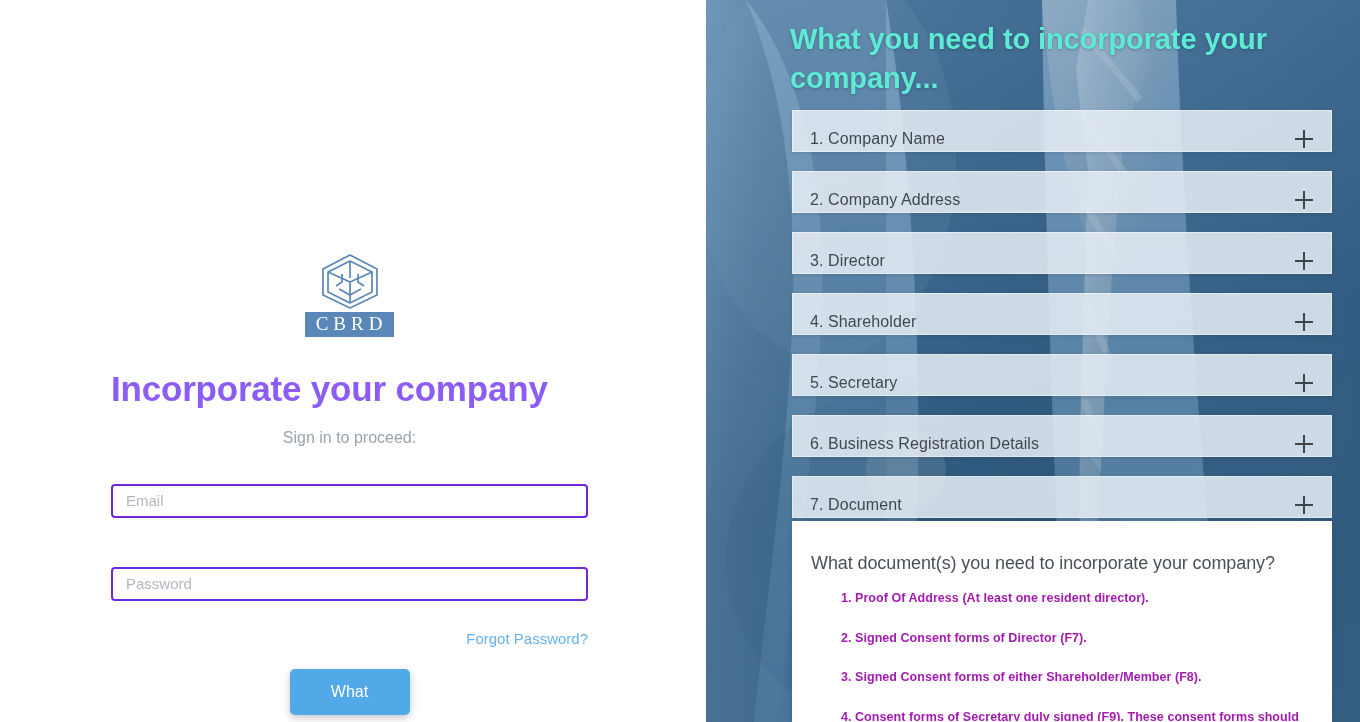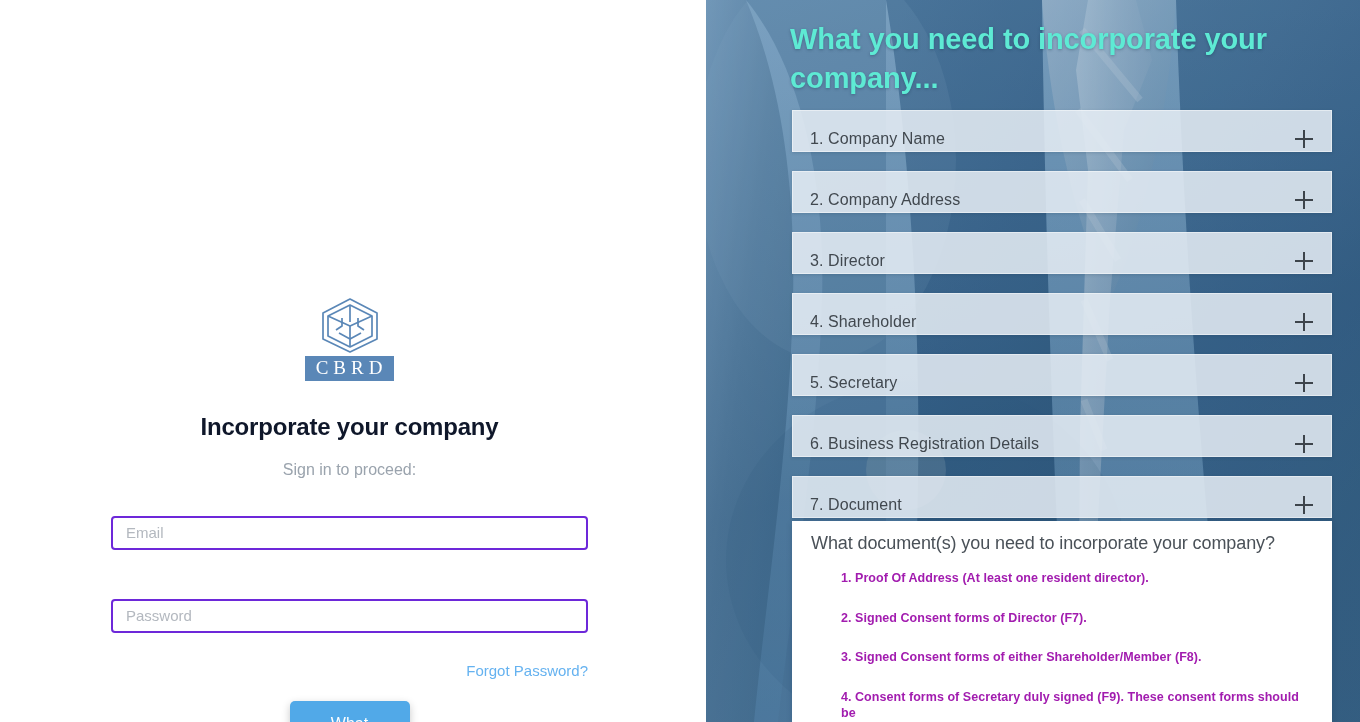--- a/index.html
+++ b/index.html
@@ -20,21 +20,20 @@
     background: #ffffff;
   }
 
   
   .left-pane {
     position: relative;
     width: 706px;
     height: 540px;
     background: #ffffff;
     flex: 0 0 706px;
-    margin-top: 44px;
   }
 
   .login-block {
     position: absolute;
     left: 111px;
     top: 252px;
     width: 477px;
   }
 
   .brand { text-align: center; }
@@ -53,24 +52,23 @@
     color: #ffffff;
     font-size: 19px;
     letter-spacing: 5px;
     padding: 2px 7px 3px 11px;
     font-family: "Liberation Serif", serif;
     line-height: 1.05;
   }
 
   .headline {
     margin-top: 32px;
-    text-align: center;
-    font-size: 24px;
+    font-size: 35px;
     font-weight: 700;
-    color: #0f172a;
+    color: #8b5cf6;
     letter-spacing: -0.2px;
   }
 
   .subhead {
     margin-top: 20px;
     text-align: center;
     font-size: 16px;
     color: #9aa3ad;
     font-weight: 400;
   }
@@ -209,21 +207,21 @@
 
   .acc-panel {
     position: absolute;
     left: 86px;
     top: 521px;
     width: 540px;
     height: 201px;
     background: #ffffff;
     border: 1px solid rgba(255,255,255,0.7);
     border-top: none;
-    padding: 12px 22px 0 18px;
+    padding: 32px 22px 0 18px;
     overflow: hidden;
     box-shadow: 0 2px 6px rgba(20,45,70,0.20);
   }
 
   .panel-question {
     font-size: 18px;
     color: #4a5158;
     font-weight: 400;
     letter-spacing: -0.1px;
   }

